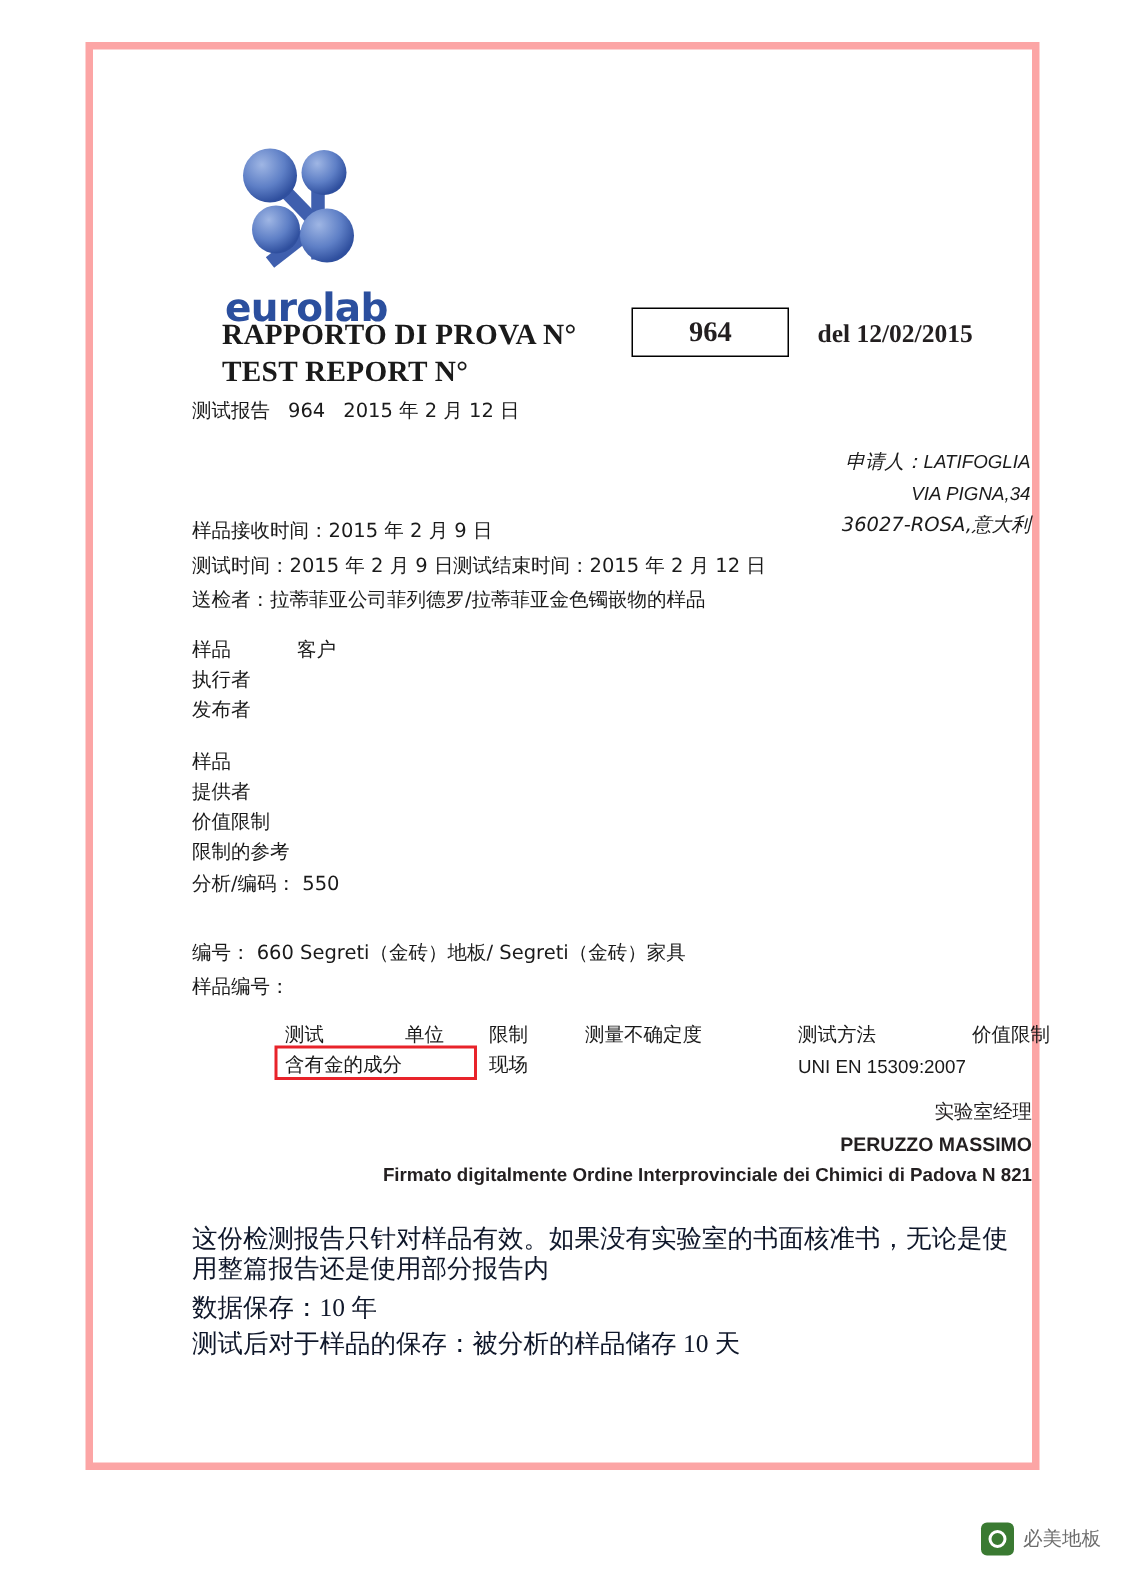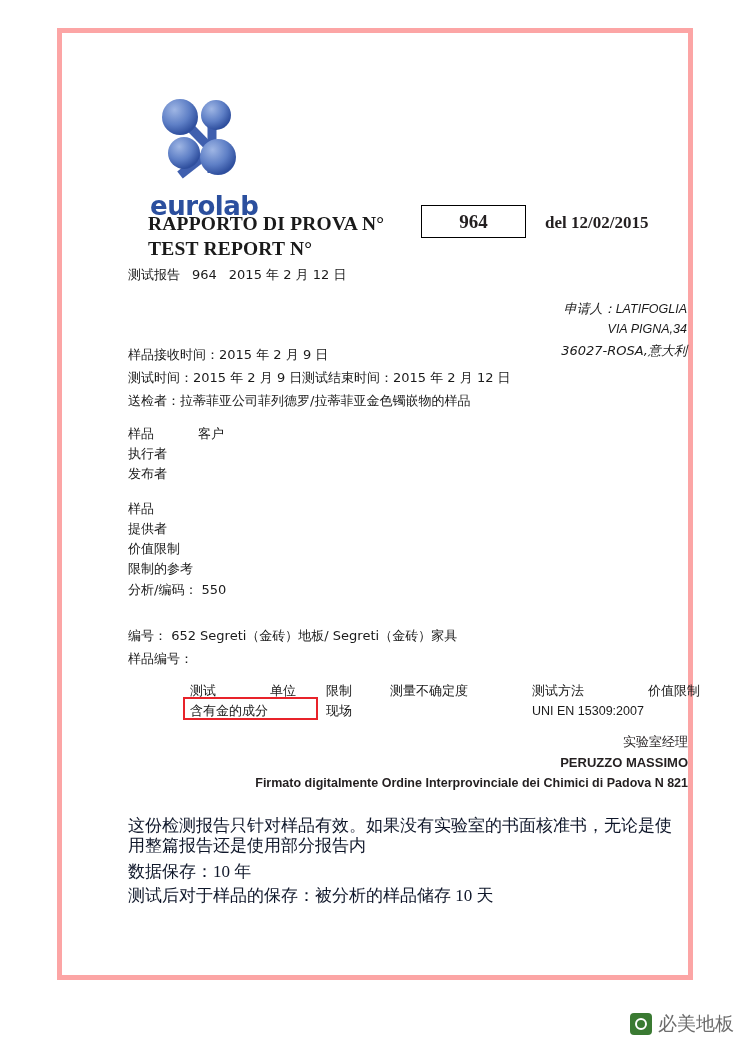--- a/index.html
+++ b/index.html
@@ -216,21 +216,21 @@
     content: "";
     position: absolute;
     left: 5px; top: 5px;
     width: 12px; height: 12px;
     border: 2px solid #ffffff;
     border-radius: 50%;
     box-sizing: border-box;
   }
   .wm-text {
     font-family: "DejaVu Sans", "Liberation Sans", sans-serif;
-    font-size: 19px;
+    font-size: 13px;
     color: #6d6d6d;
   }
 </style>
 </head>
 <body>
 
 <div class="page">
 
   <div class="logo-wrap">
     <svg class="logo-svg" width="150" height="100" viewBox="0 0 150 100">
@@ -281,21 +281,21 @@
   </div>
 
   <div class="abs blk2">
     <div class="cn">样品</div>
     <div class="cn">提供者</div>
     <div class="cn">价值限制</div>
     <div class="cn">限制的参考</div>
   </div>
 
   <div class="abs cn anal">分析/编码：     550</div>
-  <div class="abs cn code">编号：  652   Segreti（金砖）地板/ Segreti（金砖）家具</div>
+  <div class="abs cn code">编号：  660   Segreti（金砖）地板/ Segreti（金砖）家具</div>
   <div class="abs cn sampleno">样品编号：</div>
 
   <div class="tbl-head">
     <span class="cn c1">测试</span>
     <span class="cn c2">单位</span>
     <span class="cn c3">限制</span>
     <span class="cn c4">测量不确定度</span>
     <span class="cn c5">测试方法</span>
     <span class="cn c6">价值限制</span>
   </div>

